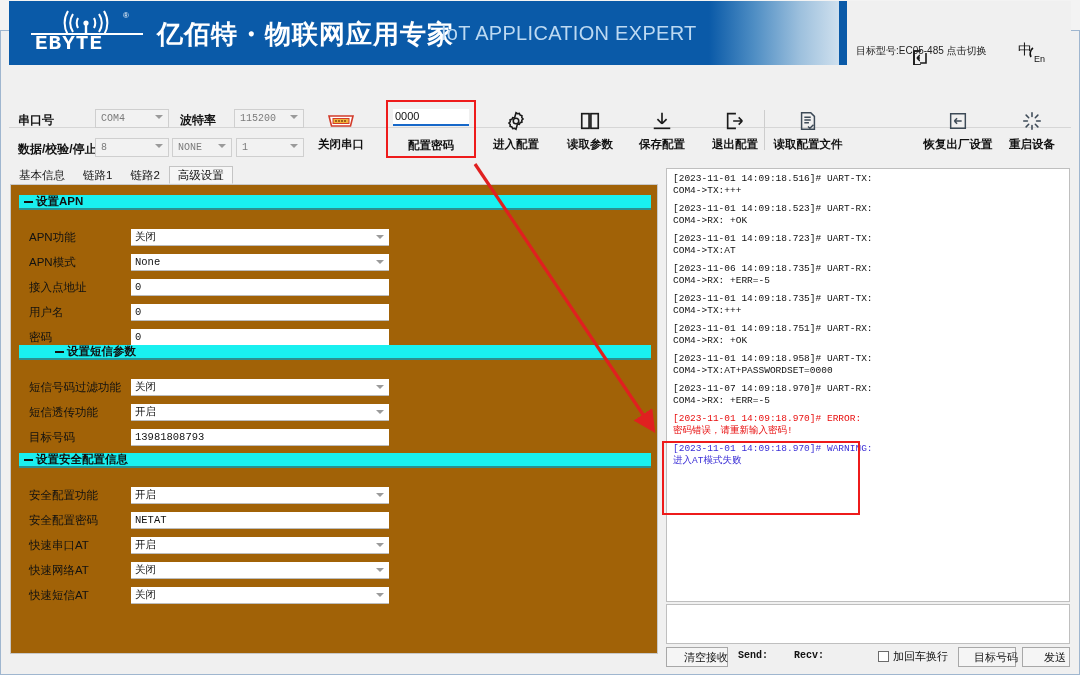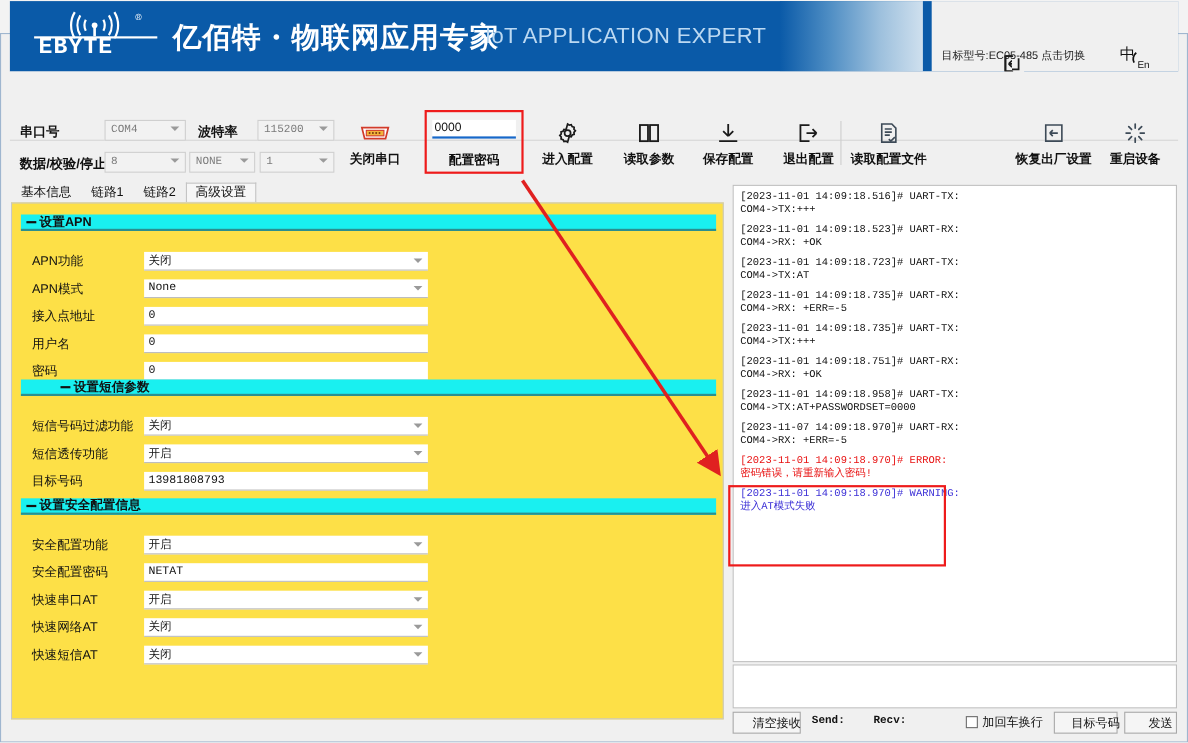--- a/index.html
+++ b/index.html
@@ -117,21 +117,21 @@
   .tabs{position:absolute;left:10px;top:168px;height:16px;display:flex;align-items:flex-end;}
   .tab{
     height:16px;font-size:11.5px;color:#111;padding:0 8px;line-height:16px;
     border:1px solid transparent;white-space:nowrap;
   }
   .tab.active{background:#f6f6f6;border:1px solid #c4c4c4;border-bottom-color:#f0f0f0;}
 
   
   .panel{
     position:absolute;left:10px;top:184px;width:648px;height:470px;
-    background:#fde047;border:1px solid #c8c8c8;box-sizing:border-box;
+    background:#a16207;border:1px solid #c8c8c8;box-sizing:border-box;
   }
   .secbar{
     position:absolute;left:8px;width:632px;height:15px;background:#19f0f0;
     border-bottom:2px solid #2b8f8f;box-sizing:border-box;
     font-size:11.5px;color:#111;font-weight:bold;
     display:flex;align-items:center;padding-left:5px;
   }
   .secbar .dash{display:inline-block;width:9px;height:2px;background:#111;margin-right:3px;}
   .frow{position:absolute;height:18px;}
   .frow .flbl{position:absolute;left:18px;top:1px;font-size:11.5px;color:#111;white-space:nowrap;}
@@ -492,21 +492,21 @@
       <div class="logline">[2023-11-01 14:09:18.523]# UART-RX:</div>
       <div class="logline">COM4-&gt;RX: +OK</div>
     </div>
       <div class="loggap"></div>
     <div>
       <div class="logline">[2023-11-01 14:09:18.723]# UART-TX:</div>
       <div class="logline">COM4-&gt;TX:AT</div>
     </div>
       <div class="loggap"></div>
     <div>
-      <div class="logline">[2023-11-01 14:09:18.735]# UART-RX:</div>
+      <div class="logline">[2023-11-06 14:09:18.735]# UART-RX:</div>
       <div class="logline">COM4-&gt;RX: +ERR=-5</div>
     </div>
       <div class="loggap"></div>
     <div>
       <div class="logline">[2023-11-01 14:09:18.735]# UART-TX:</div>
       <div class="logline">COM4-&gt;TX:+++</div>
     </div>
       <div class="loggap"></div>
     <div>
       <div class="logline">[2023-11-01 14:09:18.751]# UART-RX:</div>

